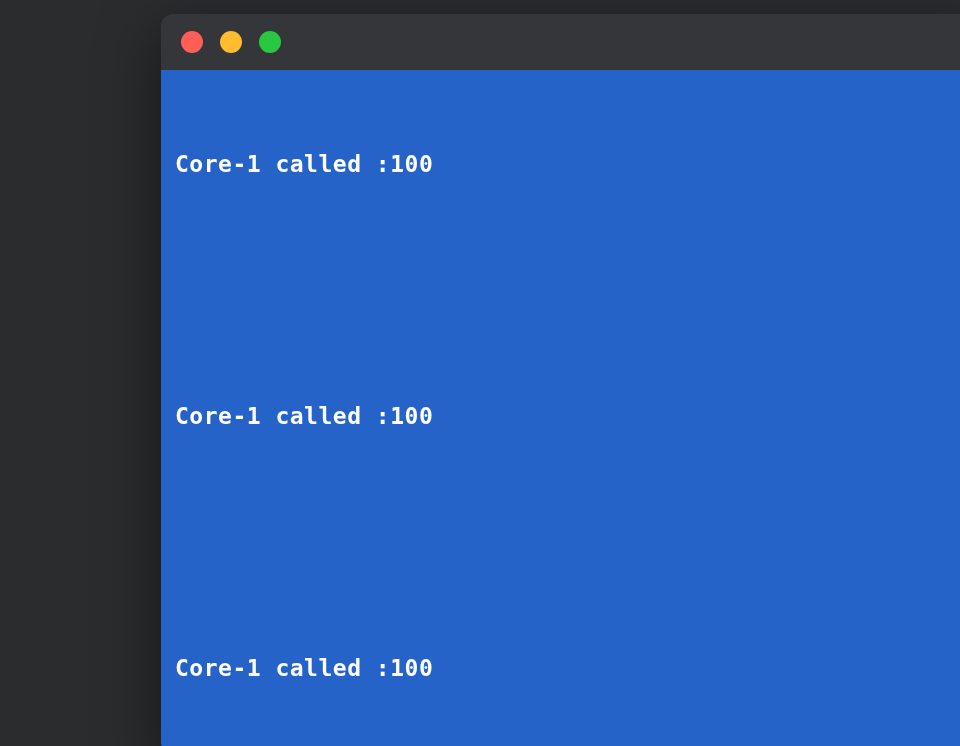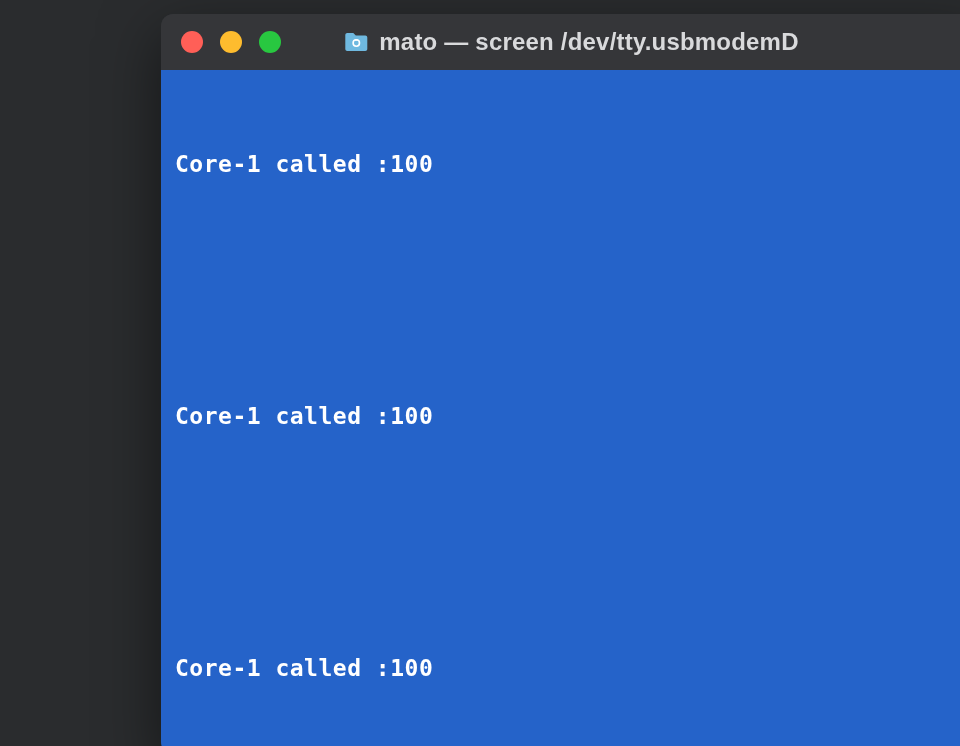--- a/index.html
+++ b/index.html
@@ -93,30 +93,20 @@
 </head>
 <body>
 
 <div class="window">
   <div class="titlebar">
     <div class="traffic-lights">
       <div class="traffic-light tl-close"></div>
       <div class="traffic-light tl-min"></div>
       <div class="traffic-light tl-max"></div>
     </div>
-    <div class="title-wrap">
-      <span class="folder-icon">
-        <svg viewBox="0 0 26 22">
-          <path d="M2 4 C2 2.9 2.9 2 4 2 L10 2 L12.5 4.5 L22 4.5 C23.1 4.5 24 5.4 24 6.5 L24 18 C24 19.1 23.1 20 22 20 L4 20 C2.9 20 2 19.1 2 18 Z" fill="#6fb9e0"></path>
-          <circle cx="13" cy="12" r="3.2" fill="none" stroke="#ffffff" stroke-width="1.6"></circle>
-          <rect x="11.4" y="8.2" width="3.2" height="1.6" rx="0.6" fill="#ffffff"></rect>
-        </svg>
-      </span>
-      <span class="window-title">mato — screen /dev/tty.usbmodemD</span>
-    </div>
   </div>
   <div class="terminal-content">
     <div class="terminal-line">Core-1 called :100</div>
     <div class="terminal-line"></div>
     <div class="terminal-line"></div>
     <div class="terminal-line">Core-1 called :100</div>
     <div class="terminal-line"></div>
     <div class="terminal-line"></div>
     <div class="terminal-line">Core-1 called :100</div>
     <div class="terminal-line"></div>

